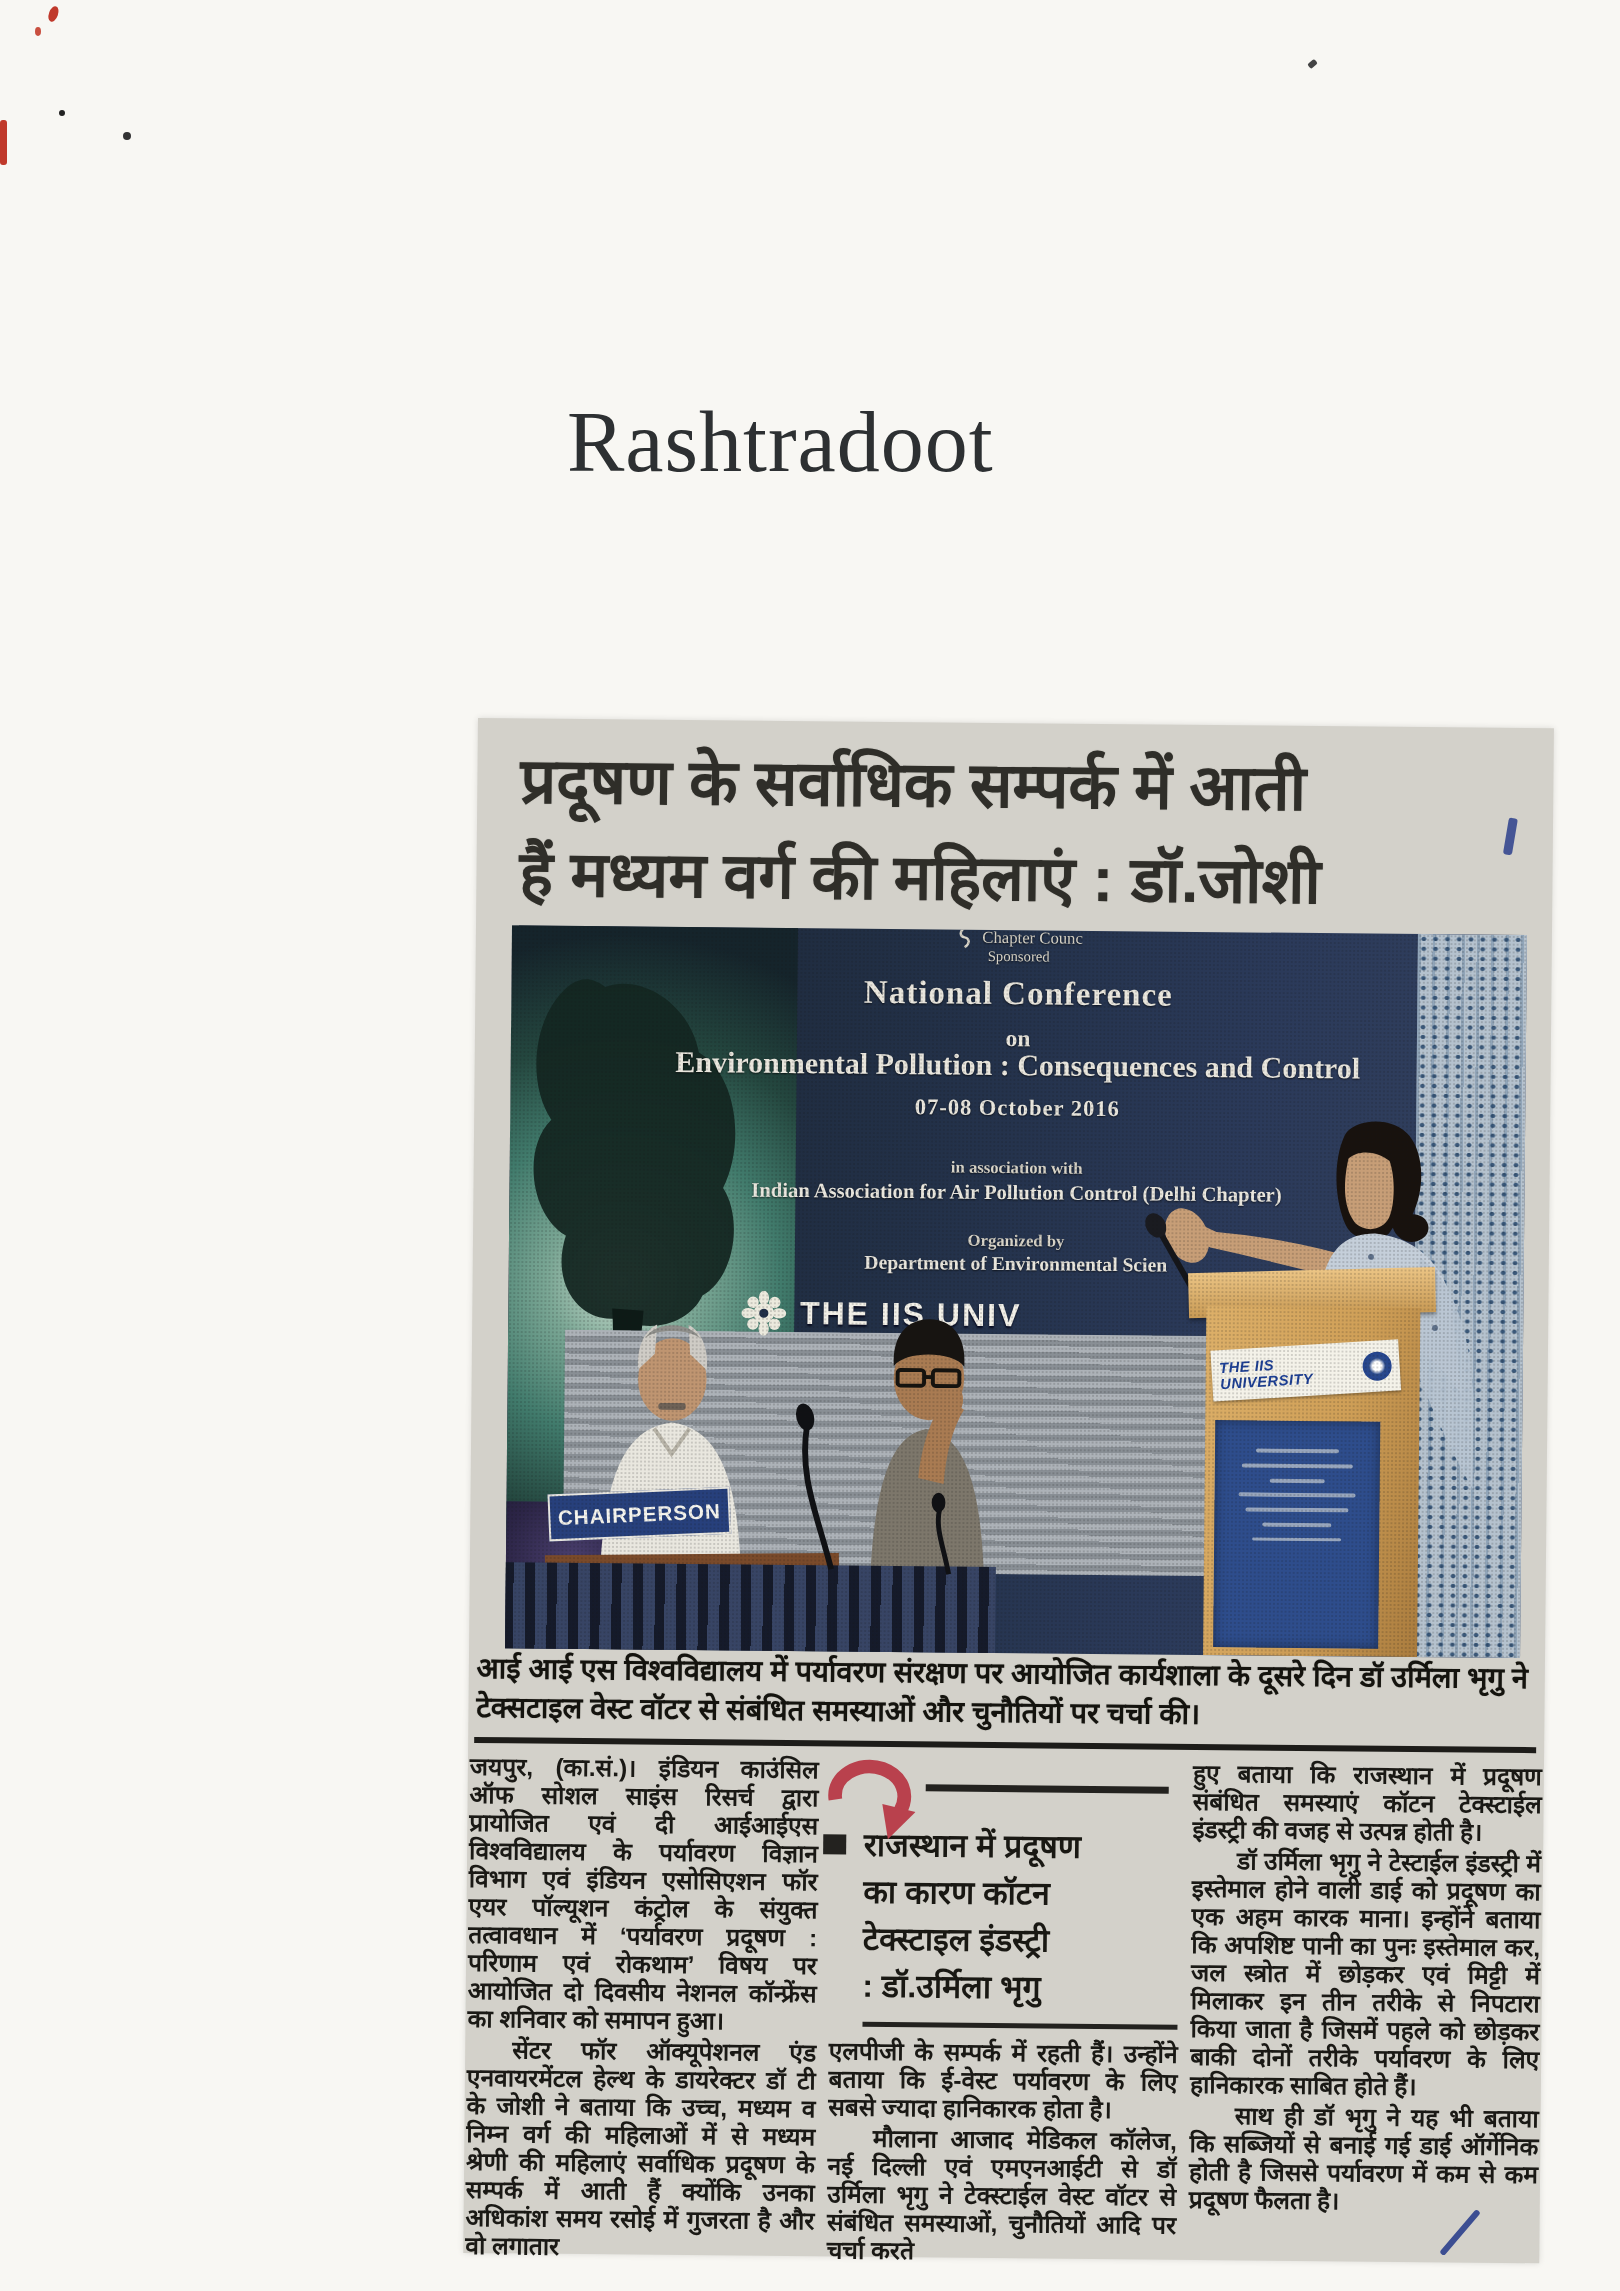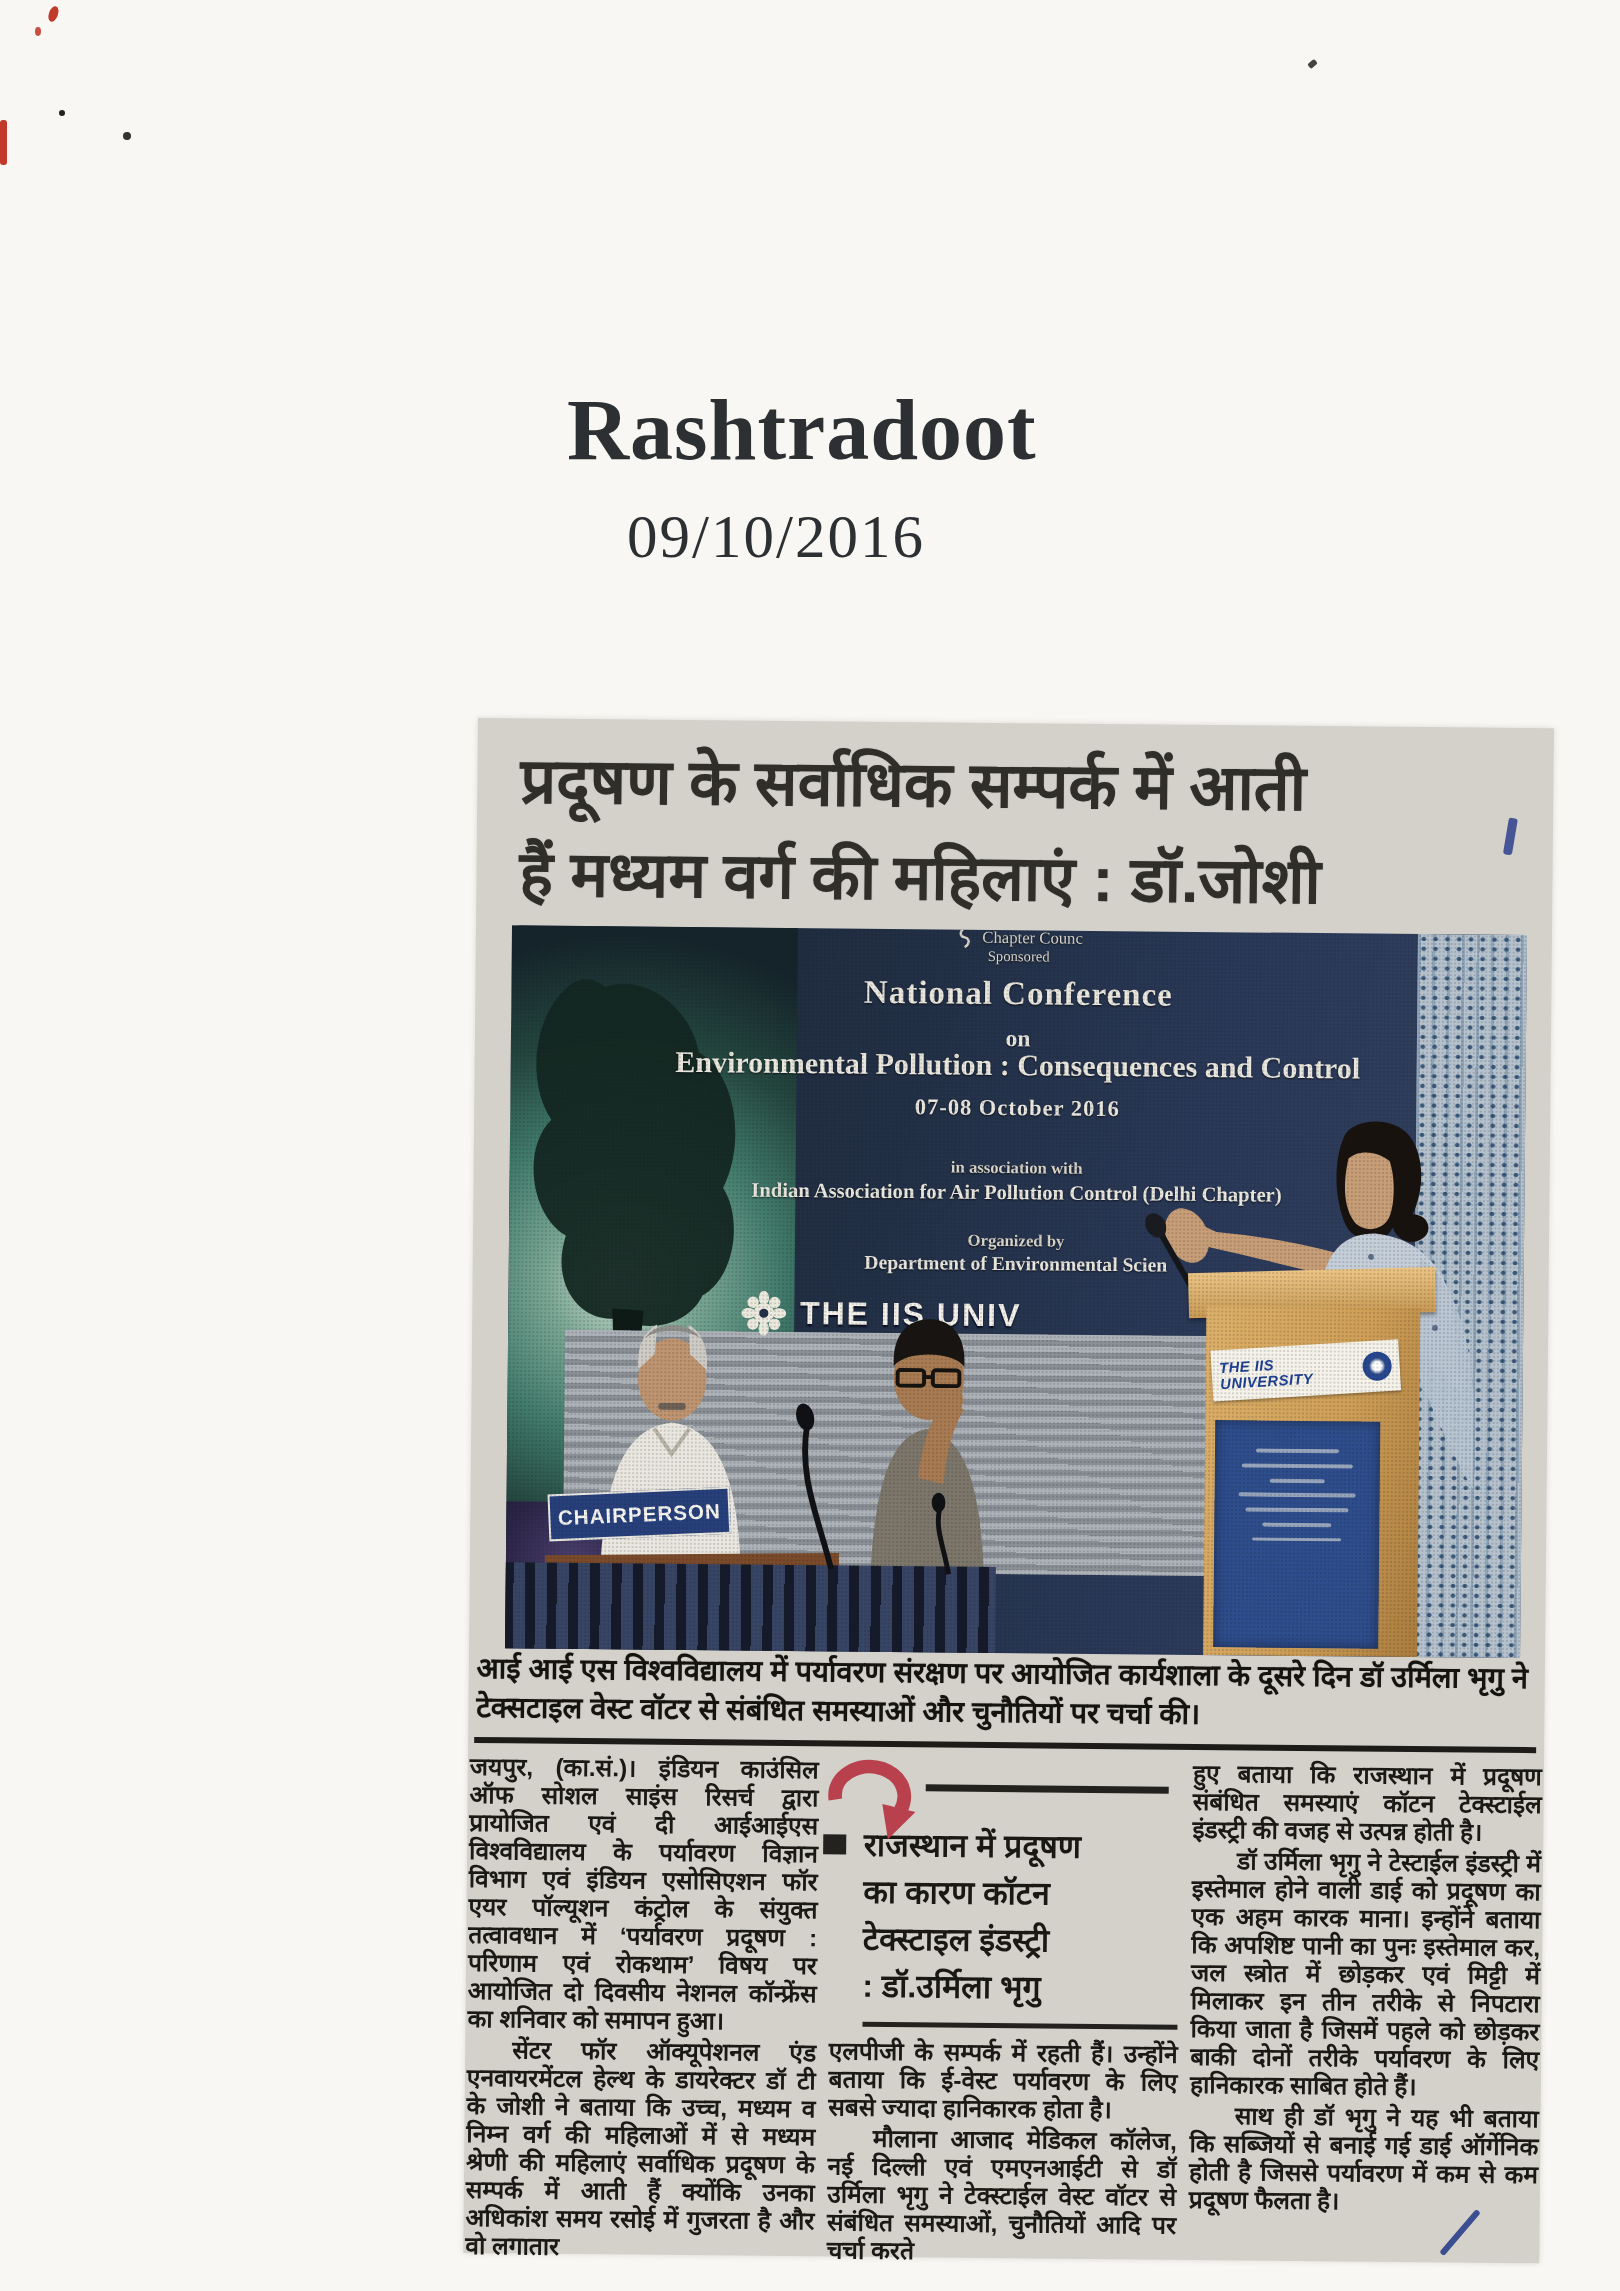--- a/index.html
+++ b/index.html
@@ -1,22 +1,22 @@
 <!DOCTYPE html>
 <html lang="hi"><head>
 <meta charset="utf-8">
 <title>Rashtradoot clipping</title>
 <style>
   html,body{margin:0;padding:0;}
   body{background:#e9e7e2;}
   .page{position:relative;width:1620px;height:2292px;background:#f8f7f3;overflow:hidden;
         font-family:"Liberation Sans",sans-serif;}
   
-  .masthead-title{position:absolute;left:567px;top:380px;font-family:"Liberation Serif",serif;
-        font-weight:700;font-size:86px;color:#2d3032;letter-spacing:1px;}
+  .masthead-title{position:absolute;left:567px;top:392px;font-family:"Liberation Serif",serif;
+        font-weight:400;font-size:86px;color:#2d3032;letter-spacing:1px;}
   .masthead-date{position:absolute;left:627px;top:502px;font-family:"Liberation Serif",serif;
         font-weight:400;font-size:61px;color:#2d3032;letter-spacing:2px;}
   
   .speck{position:absolute;border-radius:50%;}
   .sp-red1{left:49px;top:5.9px;width:8.8px;height:15.7px;background:#c0392b;transform:rotate(20deg);}
   .sp-red2{left:35px;top:27.4px;width:5.9px;height:8.8px;background:#c94f3f;}
   .sp-red3{left:0px;top:120px;width:6.9px;height:45px;background:#c0392b;border-radius:2.9px;}
   .sp-k1{left:59px;top:110px;width:5.9px;height:5.9px;background:#222;}
   .sp-k2{left:123px;top:132px;width:7.8px;height:7.8px;background:#333;}
   .sp-k3{left:1308px;top:61px;width:8.8px;height:5.9px;background:#444;transform:rotate(-40deg);border-radius:2px;}
@@ -102,21 +102,20 @@
         transform:rotate(9deg);border-radius:2.9px;opacity:.85;}
   .pen-d{position:absolute;left:968px;top:1502px;width:57px;height:5.9px;background:#2b3f8c;
         transform:rotate(-50deg);border-radius:2.9px;opacity:.9;}
 </style>
 </head>
 <body>
 
 <div class="page">
 
   <div class="masthead-title">Rashtradoot</div>
-  <div class="masthead-date">09/10/2016</div>
 
   <div class="speck sp-red1"></div>
   <div class="speck sp-red2"></div>
   <div class="speck sp-red3"></div>
   <div class="speck sp-k1"></div>
   <div class="speck sp-k2"></div>
   <div class="speck sp-k3"></div>
 
   <div class="clipping">
 

